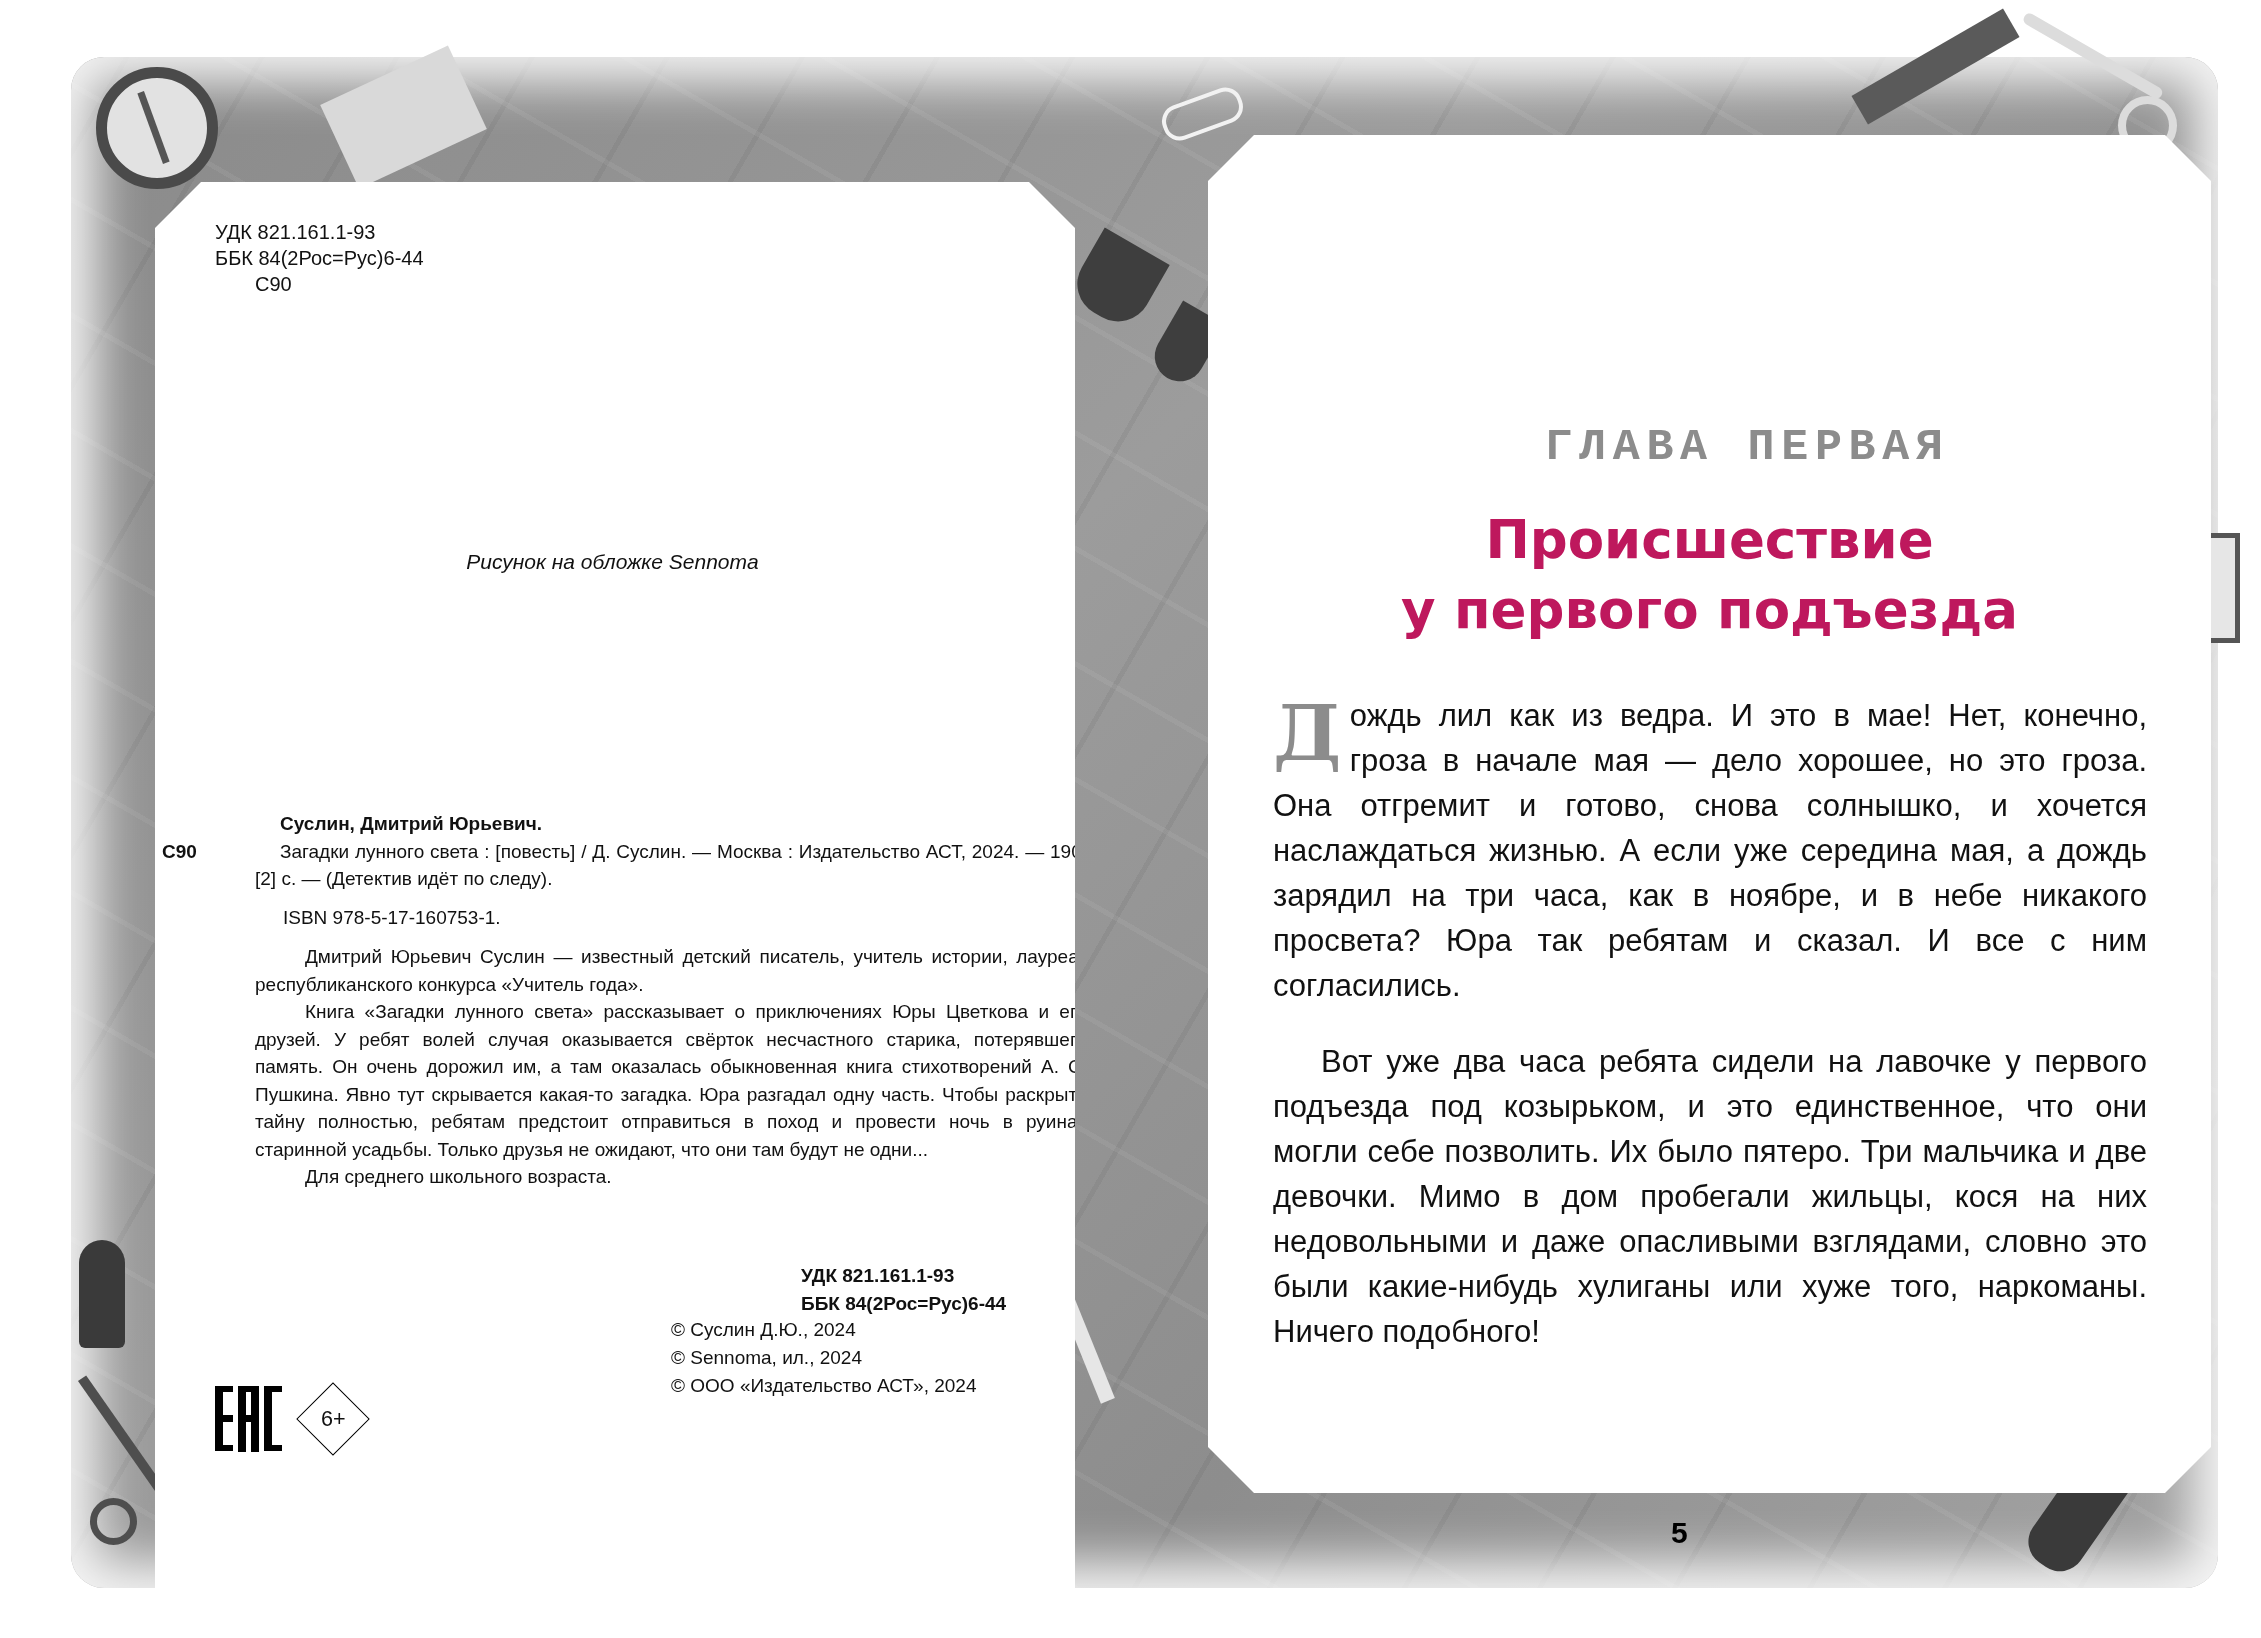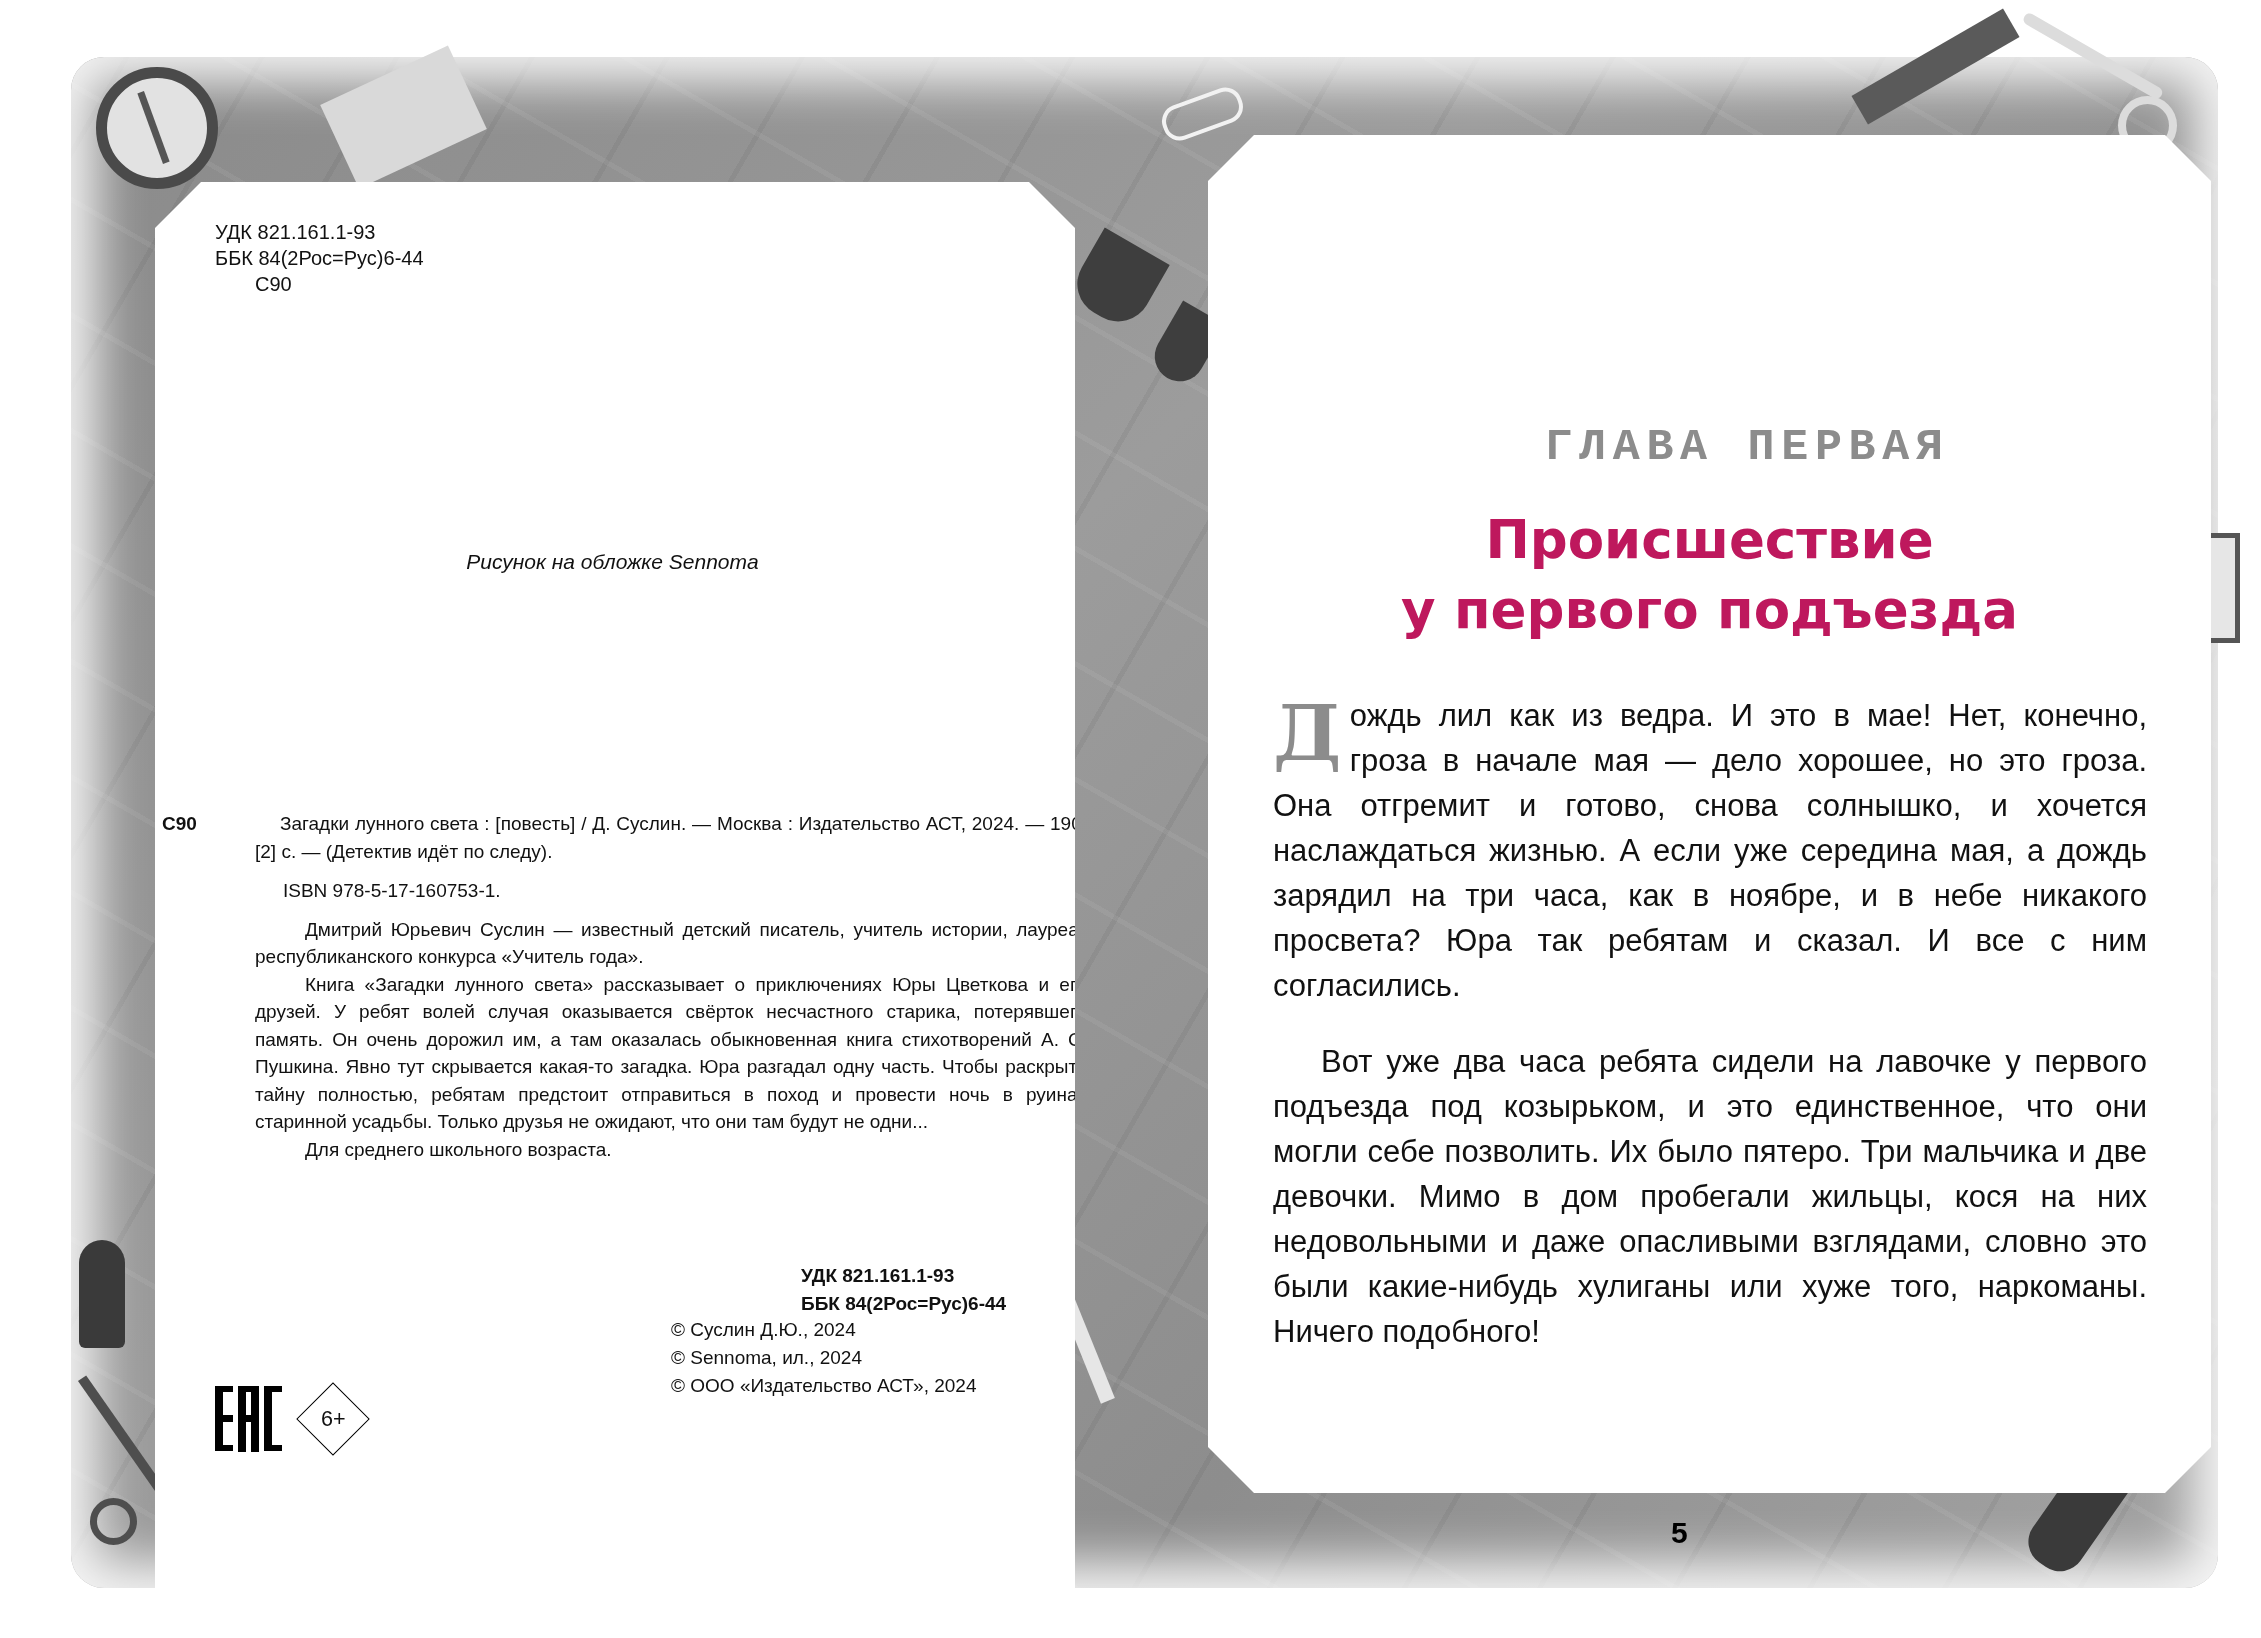--- a/index.html
+++ b/index.html
@@ -132,20 +132,21 @@
 <section class="page page-left">
   <div class="lib-codes">
     <div>УДК 821.161.1-93</div>
     <div>ББК 84(2Рос=Рус)6-44</div>
     <div class="indent">С90</div>
   </div>
 
   <div class="cover-credit">Рисунок на обложке Sennoma</div>
 
   <div class="biblio">
+    <div class="author">Суслин, Дмитрий Юрьевич.</div>
     <div class="entry">
       <span class="code">С90</span>
       <p style="text-indent:25px">Загадки лунного света : [повесть] / Д. Суслин. — Москва : Издательство АСТ, 2024. — 190, [2] с. — (Детектив идёт по следу).</p>
     </div>
     <div class="isbn">ISBN 978-5-17-160753-1.</div>
     <p class="first-p">Дмитрий Юрьевич Суслин — известный детский писатель, учитель истории, лауреат республиканского конкурса «Учитель года».</p>
     <p>Книга «Загадки лунного света» рассказывает о приключениях Юры Цветкова и его друзей. У ребят волей случая оказывается свёрток несчастного старика, потерявшего память. Он очень дорожил им, а там оказалась обыкновенная книга стихотворений А. С. Пушкина. Явно тут скрывается какая-то загадка. Юра разгадал одну часть. Чтобы раскрыть тайну полностью, ребятам предстоит отправиться в поход и провести ночь в руинах старинной усадьбы. Только друзья не ожидают, что они там будут не одни...</p>
     <p>Для среднего школьного возраста.</p>
   </div>
 

